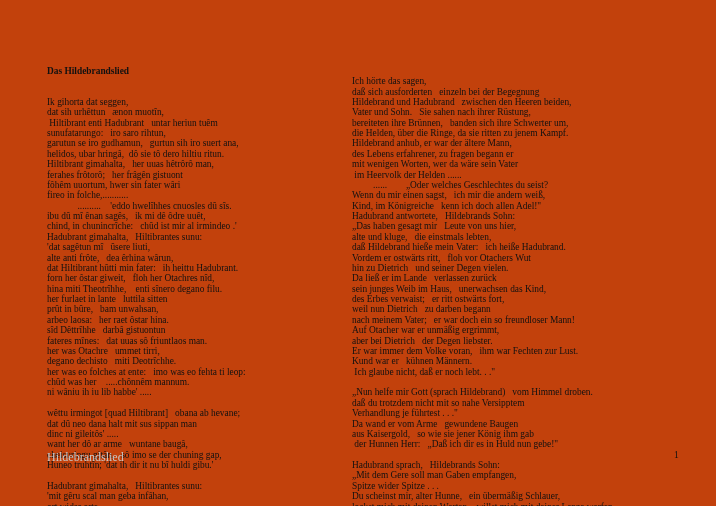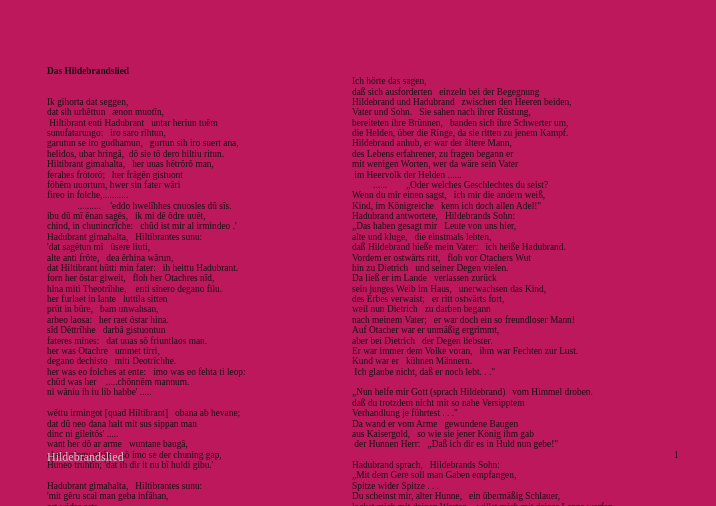--- a/index.html
+++ b/index.html
@@ -1,18 +1,18 @@
 <!DOCTYPE html>
 <html><head>
 <meta charset="utf-8">
 <style>
   html, body { margin: 0; padding: 0; background: #ffffff; }
   body { width: 716px; height: 506px; position: relative; overflow: hidden;
          font-family: "DejaVu Serif", "Liberation Serif", serif; color: #111; }
-  .page { position: absolute; left: 0; top: 0; width: 716px; height: 506px; background: #be185d; }
+  .page { position: absolute; left: 0; top: 0; width: 716px; height: 506px; background: #c2410c; }
   .col { position: absolute; top: 45px; font-family: "Liberation Serif", "DejaVu Serif", serif;
          font-size: 9.4px; line-height: 10.38px; white-space: pre; }
   .col-left { left: 47px; width: 290px; }
   .col-right { left: 352px; width: 340px; }
   .line { display: block; height: 10.38px; }
   .title { font-weight: bold; }
   .footer-title { position: absolute; left: 47px; top: 450px; font-family: Liberation Serif, serif;
                   font-size: 12px; color: #c8c8c8; }
   .page-number { position: absolute; left: 674px; top: 450px; font-family: "Liberation Serif", serif;
                  font-size: 9.4px; color: #111; }

